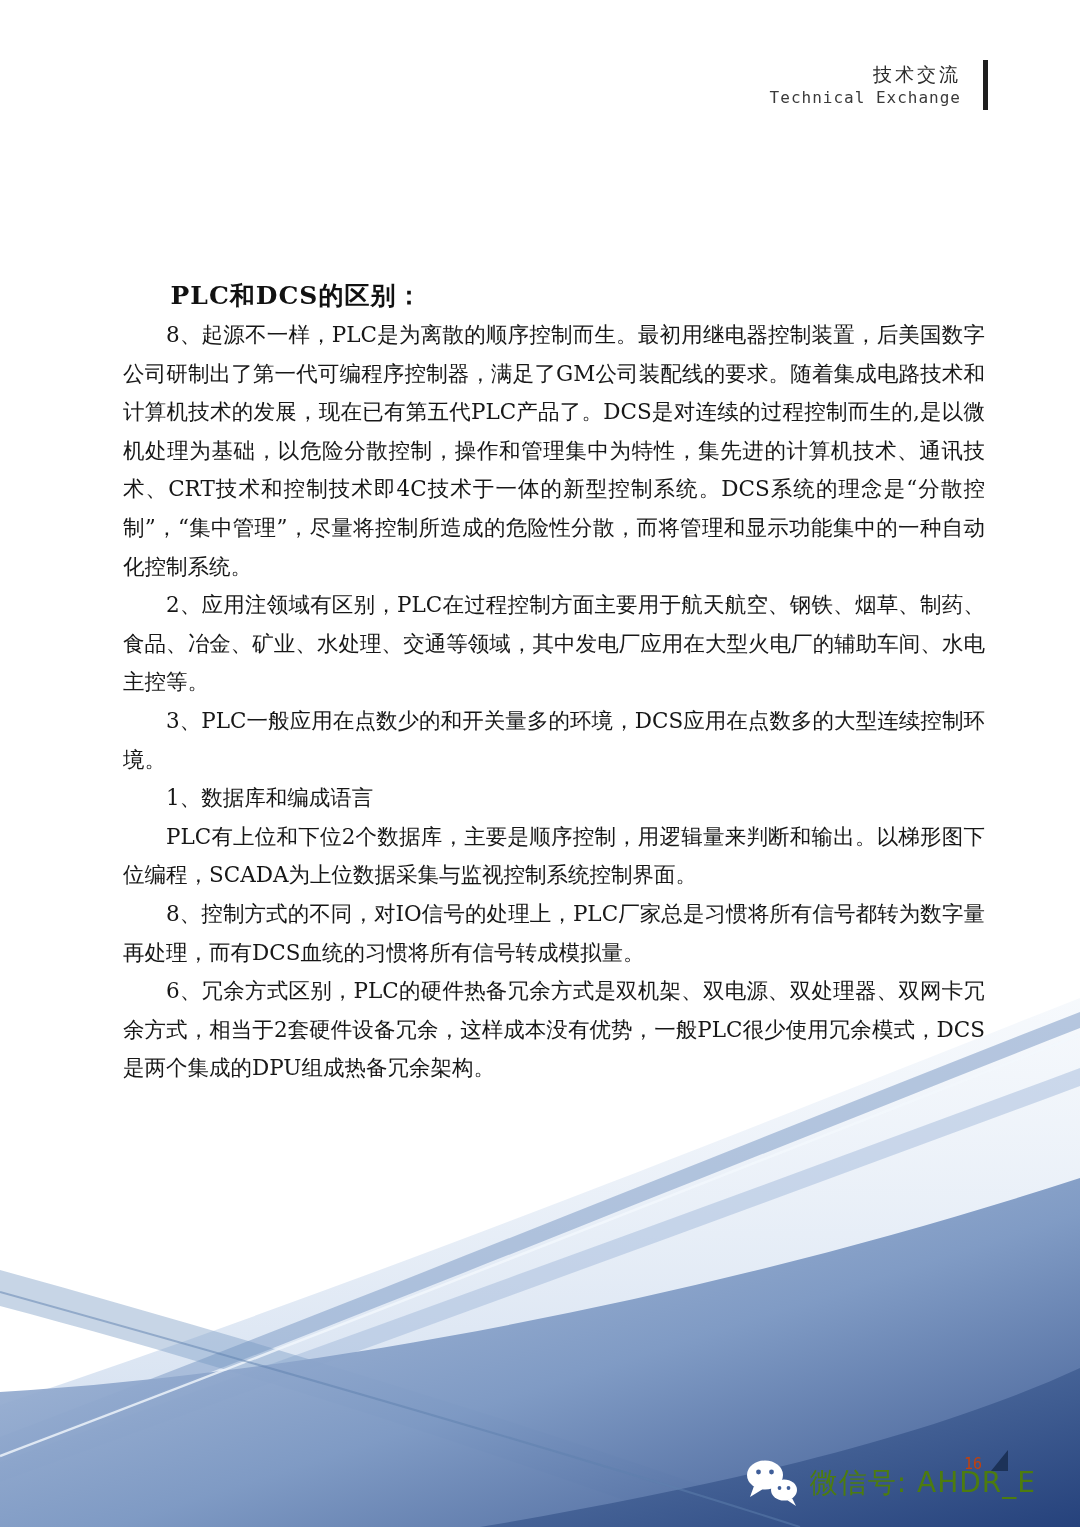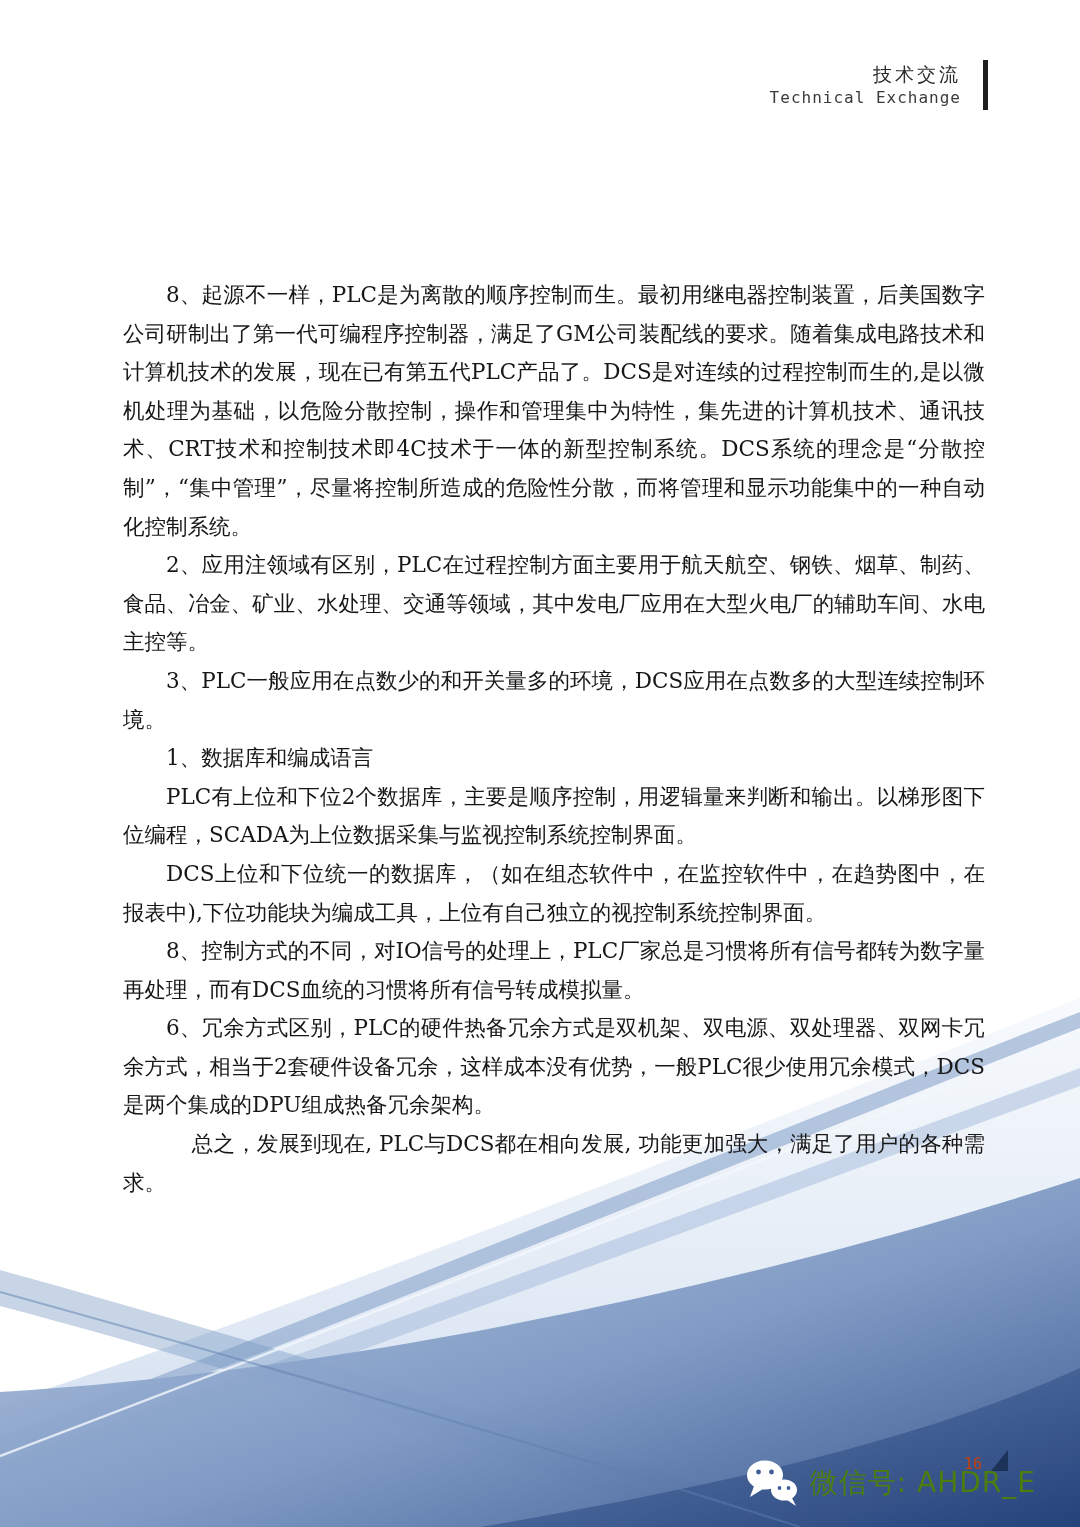--- a/index.html
+++ b/index.html
@@ -98,30 +98,29 @@
 
   <header class="hdr">
     <div class="hdr-text">
       <div class="hdr-cn">技术交流</div>
       <div class="hdr-en">Technical Exchange</div>
     </div>
     <div class="hdr-bar"></div>
   </header>
 
   <main class="article">
+    <h1 class="title">PLC和DCS的区别：</h1>
     <div>
         <p class="para">8、起源不一样，PLC是为离散的顺序控制而生。最初用继电器控制装置，后美国数字公司研制出了第一代可编程序控制器，满足了GM公司装配线的要求。随着集成电路技术和计算机技术的发展，现在已有第五代PLC产品了。DCS是对连续的过程控制而生的,是以微机处理为基础，以危险分散控制，操作和管理集中为特性，集先进的计算机技术、通讯技术、CRT技术和控制技术即4C技术于一体的新型控制系统。DCS系统的理念是“分散控制”，“集中管理”，尽量将控制所造成的危险性分散，而将管理和显示功能集中的一种自动化控制系统。</p>
         <p class="para">2、应用注领域有区别，PLC在过程控制方面主要用于航天航空、钢铁、烟草、制药、食品、冶金、矿业、水处理、交通等领域，其中发电厂应用在大型火电厂的辅助车间、水电主控等。</p>
         <p class="para">3、PLC一般应用在点数少的和开关量多的环境，DCS应用在点数多的大型连续控制环境。</p>
         <p class="para">1、数据库和编成语言</p>
         <p class="para">PLC有上位和下位2个数据库，主要是顺序控制，用逻辑量来判断和输出。以梯形图下位编程，SCADA为上位数据采集与监视控制系统控制界面。</p>
-        <p class="para">DCS上位和下位统一的数据库，（如在组态软件中，在监控软件中，在趋势图中，在报表中),下位功能块为编成工具，上位有自己独立的视控制系统控制界面。</p>
         <p class="para">8、控制方式的不同，对IO信号的处理上，PLC厂家总是习惯将所有信号都转为数字量再处理，而有DCS血统的习惯将所有信号转成模拟量。</p>
         <p class="para">6、冗余方式区别，PLC的硬件热备冗余方式是双机架、双电源、双处理器、双网卡冗余方式，相当于2套硬件设备冗余，这样成本没有优势，一般PLC很少使用冗余模式，DCS是两个集成的DPU组成热备冗余架构。</p>
-        <p class="para para-deep">总之，发展到现在, PLC与DCS都在相向发展, 功能更加强大，满足了用户的各种需求。</p>
       </div>
   </main>
 
   <span class="pageno">16</span>
   <span class="tri"></span>
 
   <div class="wechat">
     <svg class="wechat-icon" viewBox="0 0 56 48" aria-hidden="true">
       <ellipse cx="21" cy="16" rx="18" ry="14.5" fill="#ffffff"></ellipse>
       <polygon points="10,27 6,38 19,30" fill="#ffffff"></polygon>

